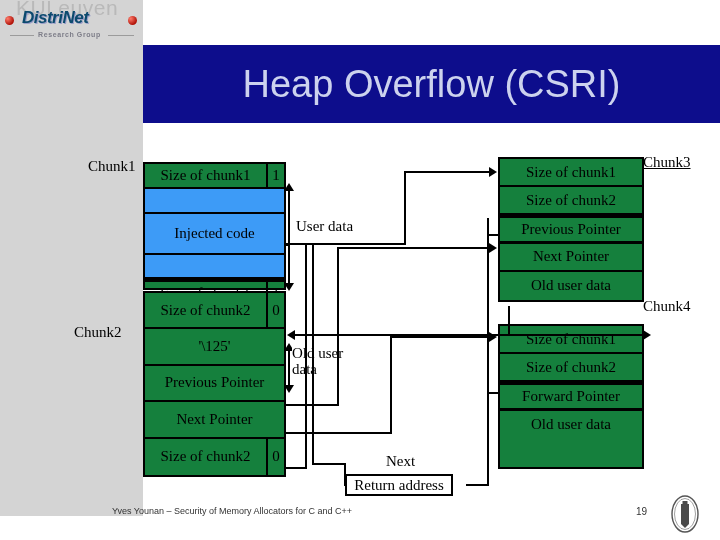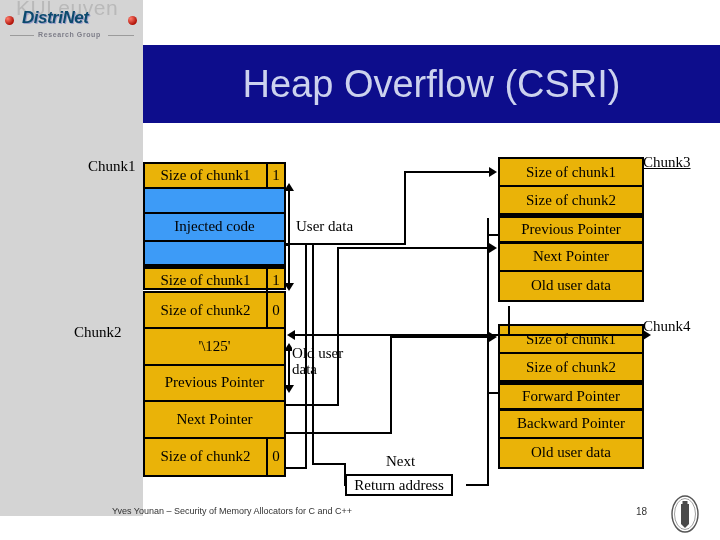--- a/index.html
+++ b/index.html
@@ -49,21 +49,21 @@
     background:#0d0d8c;
   }
   #title-text{
     position:absolute;left:0;top:0;width:577px;height:78px;
     display:flex;align-items:center;justify-content:center;
     font-family:"Liberation Sans", sans-serif;
     font-size:38px;color:#ccd2ee;white-space:nowrap;
   }
 
   
-  .chunk-table{position:absolute;border:2px solid #000;box-sizing:border-box;background:#eab308;}
+  .chunk-table{position:absolute;border:2px solid #000;box-sizing:border-box;background:#15803d;}
   .row{
     position:relative;box-sizing:border-box;
     border-bottom:2px solid #000;
     display:flex;align-items:center;justify-content:center;
     font-size:15px;color:#000;white-space:nowrap;
   }
   .row:last-child{border-bottom:none;}
   .row.blue{background:#3d9bf7;}
   .flagcell{
     position:absolute;right:0;top:0;bottom:0;width:18px;
@@ -132,31 +132,31 @@
   <div class="dot" id="dot-right"></div>
 </div>
 
 <div id="title-banner">
   <div id="title-text">Heap Overflow (CSRI)</div>
 </div>
 
 <div class="chunk-caption" style="left:88px;top:158px;">Chunk1</div>
 <div class="chunk-caption" style="left:74px;top:324px;">Chunk2</div>
 <div class="chunk-caption" style="left:643px;top:154px;text-decoration:underline;">Chunk3</div>
-<div class="chunk-caption" style="left:643px;top:318px;">Chunk4</div>
+<div class="chunk-caption" style="left:643px;top:298px;">Chunk4</div>
 
 <div class="chunk-table" id="chunk1-table" style="left:143px;top:162px;width:143px;height:128px;">
     <div class="row" style="height: 24.8px;">
       <div class="rowlabel">Size of chunk1</div>
       <div class="flagcell">1</div>
     </div>
     <div class="row blue" style="height: 24.8px;">
       <div class="rowlabel full"></div>
     </div>
-    <div class="row blue" style="height: 28px;">
+    <div class="row blue" style="height: 41px;">
       <div class="rowlabel full">Injected code</div>
     </div>
     <div class="row blue" style="height: 24.8px;">
       <div class="rowlabel full"></div>
     </div>
     <div class="row" style="height: 24.8px; border-top: 3px solid rgb(0, 0, 0);">
       <div class="rowlabel">Size of chunk1</div>
       <div class="flagcell">1</div>
     </div>
   </div>
@@ -201,23 +201,20 @@
 
 <div class="chunk-table" id="chunk4-table" style="left:498px;top:324px;width:146px;height:145px;">
     <div class="row" style="height: 28.2px;">
       <div class="rowlabel full">Size of chunk1</div>
     </div>
     <div class="row" style="height: 28.2px;">
       <div class="rowlabel full">Size of chunk2</div>
     </div>
     <div class="row" style="height: 28.2px; border-top: 3px solid rgb(0, 0, 0); border-bottom-width: 3px;">
       <div class="rowlabel full">Forward Pointer</div>
-    </div>
-    <div class="row" style="height: 28.2px;">
-      <div class="rowlabel full">Backward Pointer</div>
     </div>
     <div class="row" style="height: 28.2px;">
       <div class="rowlabel full">Old user data</div>
     </div>
   </div>
 
 <div class="ln vln" style="left:288px;top:190px;height:94px;"></div>
 <div class="arrow-u" style="left:284px;top:183px;"></div>
 <div class="arrow-d" style="left:284px;top:283px;"></div>
 <div class="callout" style="left:296px;top:219px;">User data</div>
@@ -267,21 +264,21 @@
 <div class="ln hln" style="left:344px;top:484px;width:20px;"></div>
 <div class="arrow-r" style="left:362px;top:480px;"></div>
 
 <div class="ln vln" style="left:305px;top:244px;height:225px;"></div>
 <div class="ln hln" style="left:286px;top:467px;width:20px;"></div>
 
 <div id="stack-caption" style="left:386px;top:453px;">Next</div>
 <div id="return-box" style="left:345px;top:474px;width:108px;height:22px;">Return address</div>
 
 <div id="footer-text">Yves Younan – Security of Memory Allocators for C and C++</div>
-<div id="footer-page">18</div>
+<div id="footer-page">19</div>
 <div id="seal">
   <svg width="38" height="44" viewBox="0 0 38 44" aria-hidden="true">
     <ellipse cx="19" cy="22" rx="13" ry="18" fill="none" stroke="#555" stroke-width="1.4"></ellipse>
     <ellipse cx="19" cy="22" rx="10.5" ry="15.5" fill="none" stroke="#777" stroke-width="0.7"></ellipse>
     <rect x="15" y="12" width="8" height="20" fill="#4a4a4a"></rect>
     <rect x="16.5" y="9" width="5" height="4" fill="#4a4a4a"></rect>
     <path d="M15 32 l4 4 l4 -4 z" fill="#4a4a4a"></path>
   </svg>
 </div>
 

